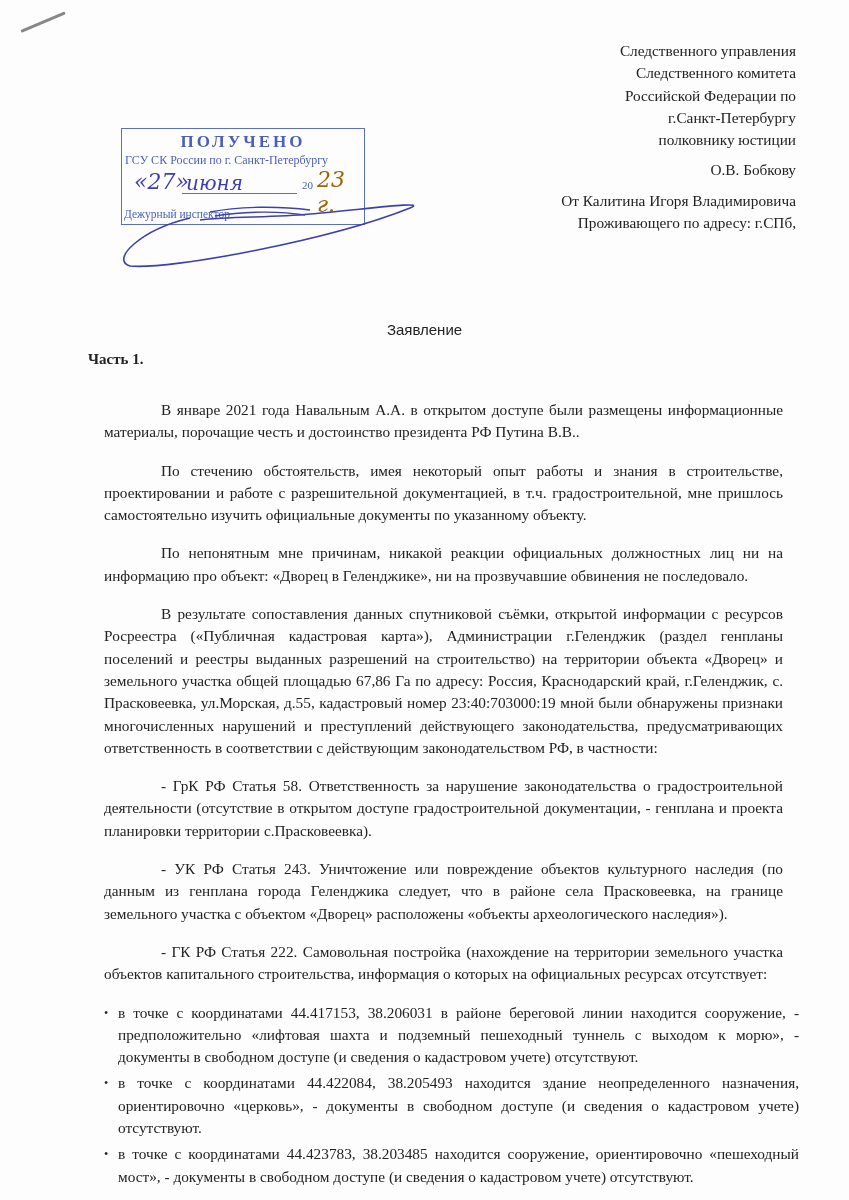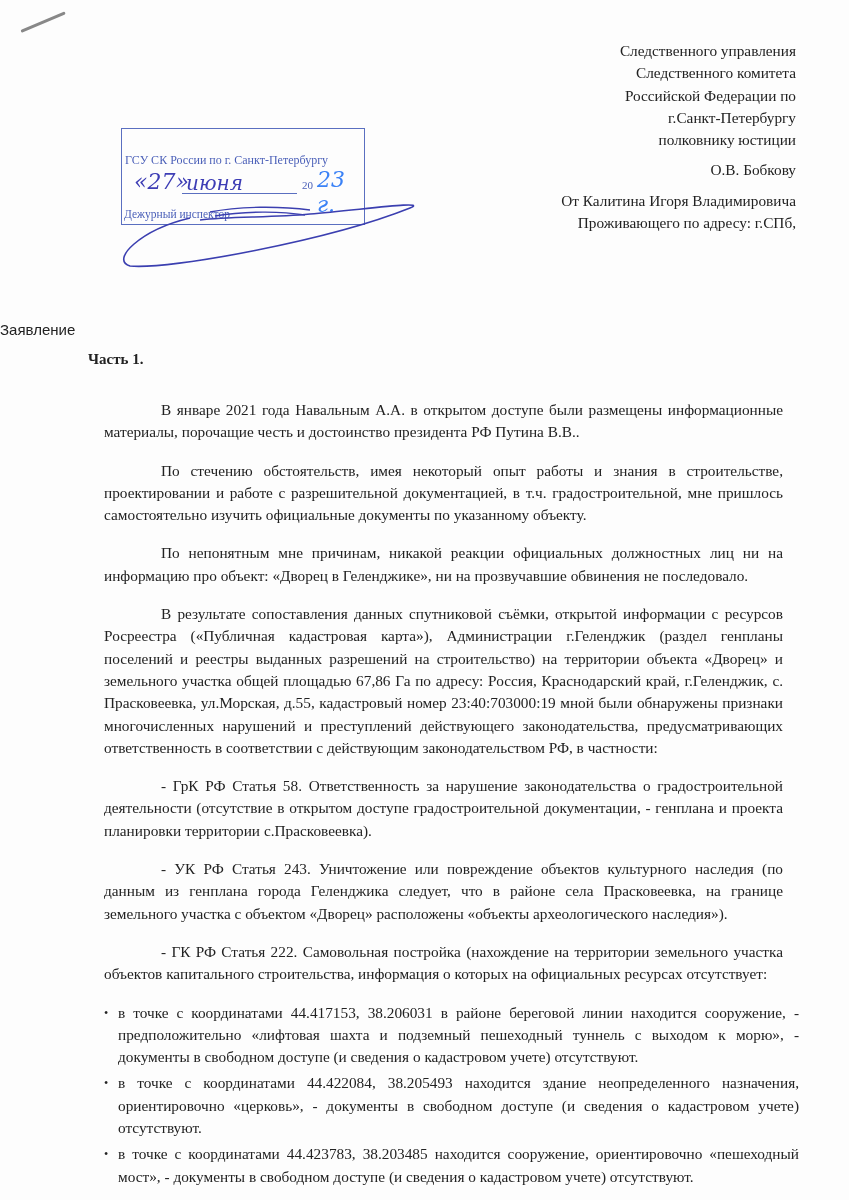--- a/index.html
+++ b/index.html
@@ -15,45 +15,46 @@
   .stamp-title { position: absolute; left: 0; right: 0; top: 3px; text-align: center;
                  font-weight: bold; font-size: 17px; letter-spacing: 3px; }
   .stamp-org { position: absolute; left: 3px; right: 0; top: 24px; font-size: 12px; white-space: nowrap; }
   .stamp-day { position: absolute; left: 12px; top: 40px; font-family: "DejaVu Serif", serif;
                font-style: italic; font-size: 22px; color: #3d3db5; }
   .stamp-month { position: absolute; left: 64px; top: 42px; font-family: "DejaVu Serif", serif;
                  font-style: italic; font-size: 20px; color: #3d3db5; text-align: center; }
   .stamp-line { position: absolute; left: 60px; top: 64px; width: 115px; border-bottom: 1px solid #5a6fc0; }
   .stamp-year-prefix { position: absolute; left: 180px; top: 50px; font-size: 11px; }
   .stamp-year { position: absolute; left: 195px; top: 38px; font-family: "DejaVu Serif", serif;
-                font-style: italic; font-size: 22px; color: #3b82f6; }
+                font-style: italic; font-size: 22px; color: #a16207; }
   .stamp-inspector { position: absolute; left: 2px; top: 79px; font-size: 11.5px; white-space: nowrap; }
   .signature { position: absolute; left: 110px; top: 200px; width: 320px; height: 70px; }
 
   .addressee { position: absolute; right: 53px; top: 40px; text-align: right; font-size: 15.3px; line-height: 22.3px; }
   .addressee .gap { height: 8px; }
 
-  .title { position: absolute; left: 0; width: 849px; top: 321px; text-align: left;
+  .title { position: absolute; left: 0; width: 849px; top: 321px; text-align: center;
            font-family: "Liberation Sans", sans-serif; font-size: 15px; font-stretch: condensed; }
   .part { position: absolute; left: 88px; top: 351px; font-weight: bold; font-size: 15px; }
 
   .body { position: absolute; left: 88px; width: 711px; top: 383px; font-size: 15.3px; line-height: 22.3px;
           text-align: justify; }
   .body p { margin: 16px; text-indent: 57px; }
   .body .bullet { position: relative; padding-left: 30px; text-indent: -14px; margin-top: 4px; }
   .body .bullet .dot { display: inline-block; width: 14px; text-indent: 0; font-size: 12px; vertical-align: 1px; }
 </style>
 </head>
 <body>
 
 <div class="page">
 
   <div class="clip-mark"></div>
 
   <div class="stamp">
+    <div class="stamp-title">ПОЛУЧЕНО</div>
     <div class="stamp-org">ГСУ СК России по г. Санкт-Петербургу</div>
     <div class="stamp-day">«27»</div>
     <div class="stamp-month">июня</div>
     <div class="stamp-line"></div>
     <div class="stamp-year-prefix">20</div>
     <div class="stamp-year">23 г.</div>
     <div class="stamp-inspector">Дежурный инспектор</div>
   </div>
 
   <svg class="signature" viewBox="0 0 320 70">

